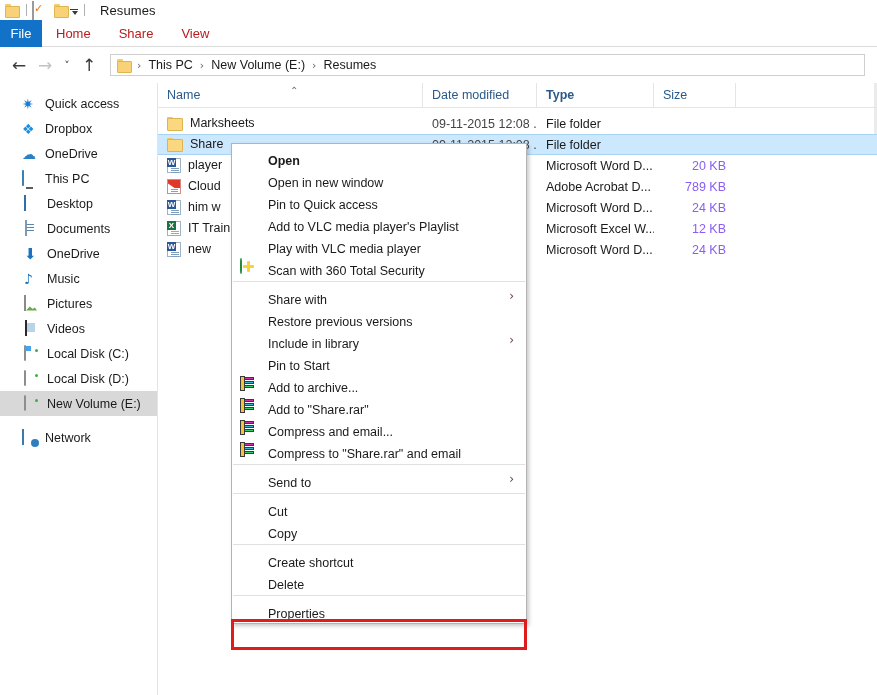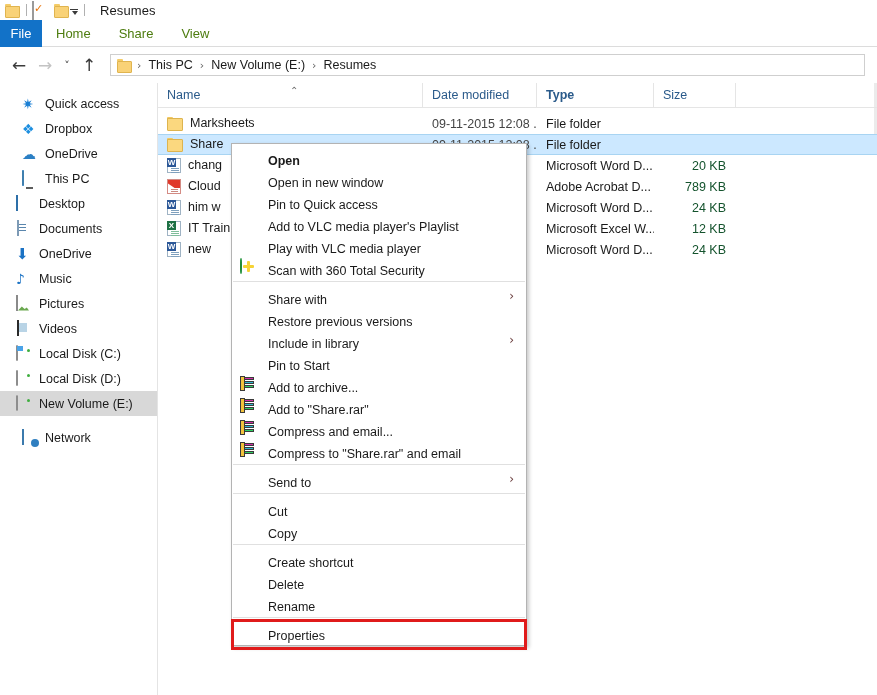--- a/index.html
+++ b/index.html
@@ -89,21 +89,21 @@
   
   .ribbon {
     position: absolute; top: 20px; left: 0;
     width: 877px; height: 27px;
     background: #ffffff;
     border-bottom: 1px solid #dcdcdc;
     display: flex; align-items: stretch;
   }
   .tab {
     display: flex; align-items: center; justify-content: center;
-    font-size: 13px; color: #4d7c0f;
+    font-size: 13px; color: #b91c1c;
     padding: 0 14px; height: 27px;
     cursor: default;
   }
   .tab.file {
     background: #1272c8; color: #ffffff;
     width: 42px; padding: 0;
   }
 
   
   .addressbar {
@@ -155,21 +155,21 @@
     padding-top: 8px;
     position: relative;
   }
   .side-item {
     height: 25px;
     display: flex; align-items: center;
     font-size: 12.5px; color: #1a1a1a;
     padding-left: 22px;
     cursor: default;
   }
-  .side-item.indent { padding-left: 16px; }
+  .side-item.indent { padding-left: 24px; }
   .side-item.selected { background: #d8d8d8; }
   .side-ico {
     width: 16px; height: 16px; margin-right: 7px;
     position: relative; flex: none;
     display: inline-block;
   }
 
   
   .ico-star { color: #1a7fd4; font-size: 14px; line-height: 16px;
               font-family: "DejaVu Sans", sans-serif; }
@@ -293,21 +293,21 @@
   .cell-date {
     width: 114px; padding-left: 9px;
     color: #444; white-space: nowrap; overflow: hidden;
   }
   .cell-type {
     width: 117px; padding-left: 9px;
     color: #1a1a1a; white-space: nowrap; overflow: hidden;
   }
   .cell-size {
     width: 82px; padding-right: 10px;
-    text-align: right; color: #14532d; white-space: nowrap;
+    text-align: right; color: #8b5cf6; white-space: nowrap;
   }
 
   .fico { width: 16px; height: 16px; margin-right: 7px; position: relative; flex: none; }
 
   .fico-folder::before {
     content: ""; position: absolute; left: 0; top: 1px;
     width: 6px; height: 2px; background: #f3c963; border-radius: 1px 1px 0 0;
   }
   .fico-folder::after {
     content: ""; position: absolute; left: 0; top: 2.5px;
@@ -586,21 +586,21 @@
             <span>Share</span>
           </span>
           <span class="cell-date">09-11-2015 12:08 ...</span>
           <span class="cell-type">File folder</span>
           <span class="cell-size"></span>
         </div>
 
         <div class="row">
           <span class="cell-name">
             <span class="fico fico-word"></span>
-            <span>chang</span>
+            <span>player</span>
           </span>
           <span class="cell-date">...</span>
           <span class="cell-type">Microsoft Word D...</span>
           <span class="cell-size">20 KB</span>
         </div>
 
         <div class="row">
           <span class="cell-name">
             <span class="fico fico-pdf"></span>
             <span>Cloud</span>
@@ -711,23 +711,20 @@
       <span class="mlabel">Copy</span>
     </div>
     <div class="msep"></div>
 
     <div class="mi">
       <span class="mlabel">Create shortcut</span>
     </div>
     <div class="mi">
       <span class="mlabel">Delete</span>
     </div>
-    <div class="mi">
-      <span class="mlabel">Rename</span>
-    </div>
     <div class="msep"></div>
 
     <div class="mi">
       <span class="mlabel">Properties</span>
     </div>
   </div>
 
   <div class="redbox" style="border-color: rgb(224, 27, 27);"></div>
 
 </div>

